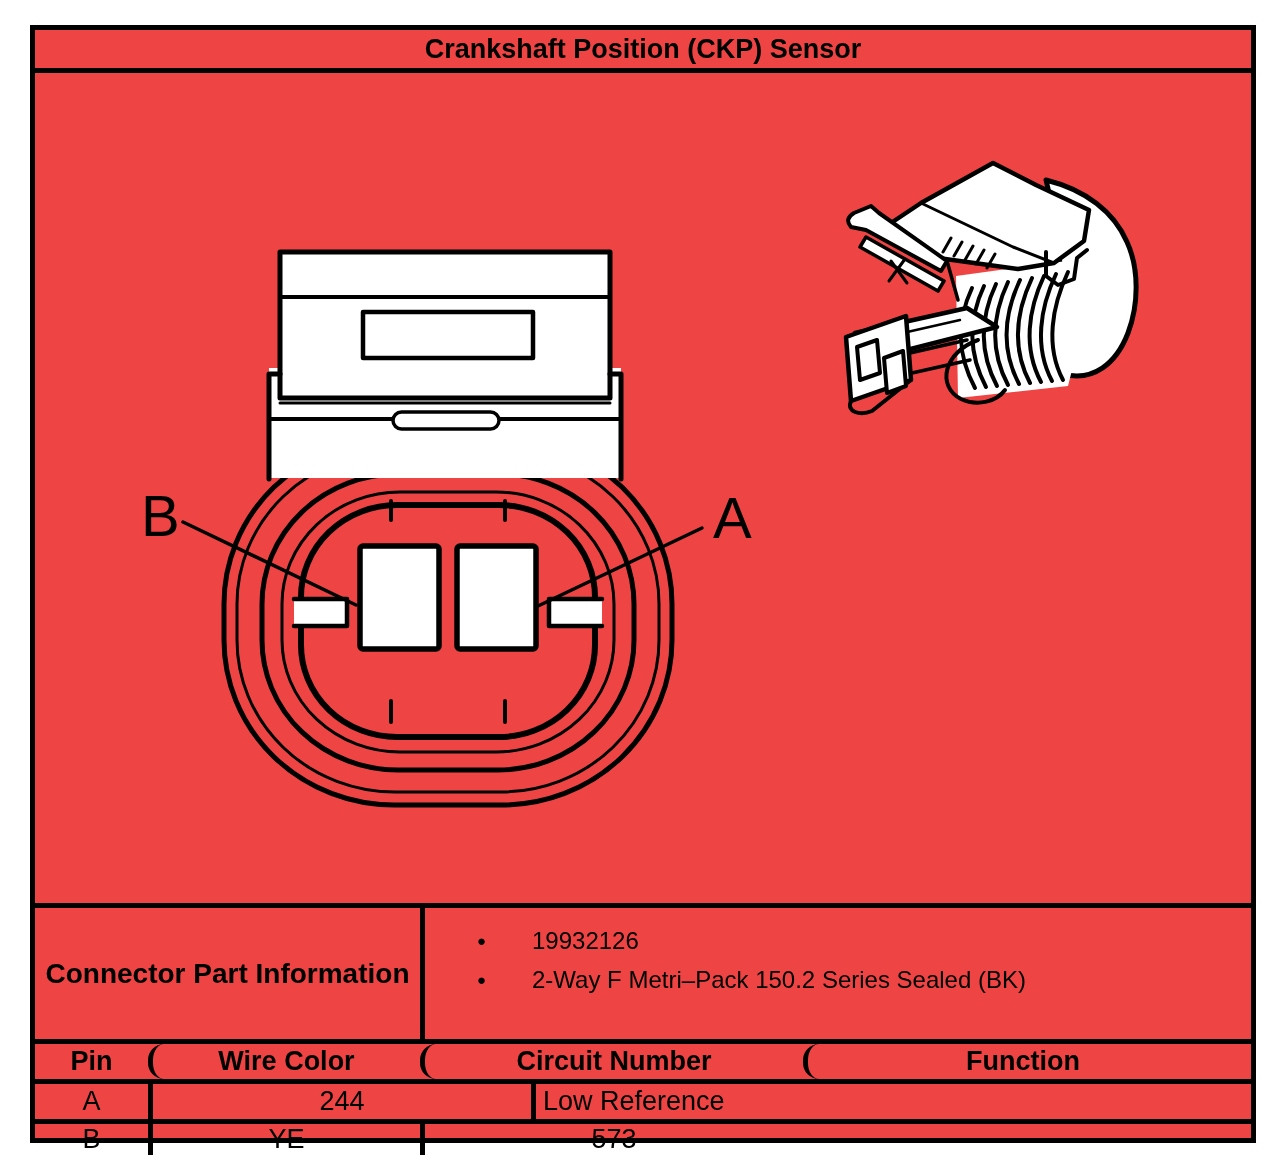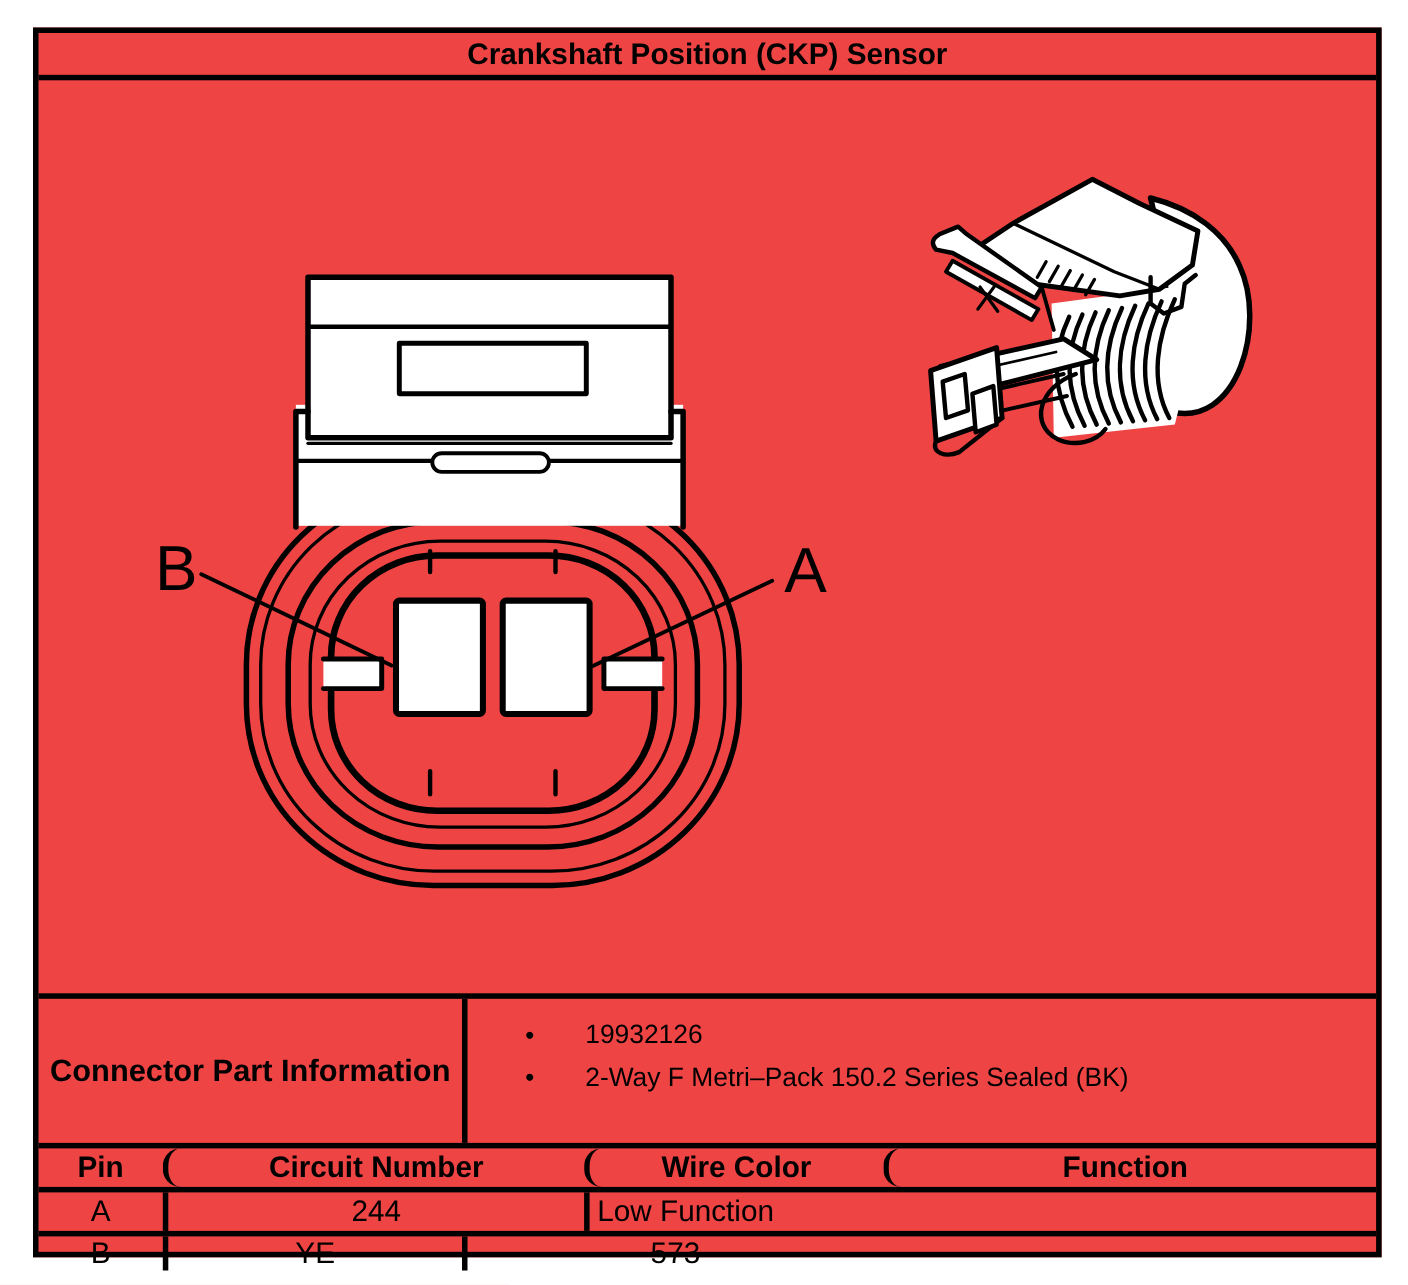--- a/index.html
+++ b/index.html
@@ -139,29 +139,29 @@
     <div class="cell w-info-val">
       <ul class="bullet-list">
         <li>19932126</li>
         <li>2-Way F Metri–Pack 150.2 Series Sealed (BK)</li>
       </ul>
     </div>
   </div>
 
   <div class="row r-head">
     <div class="cell w-pin hdr">Pin</div>
+    <div class="cell w-wire hdr">Wire Color</div>
     <div class="cell w-circ hdr">Circuit Number</div>
-    <div class="cell w-wire hdr">Wire Color</div>
     <div class="cell w-func hdr">Function</div>
   </div>
 
   <div class="row r-data">
     <div class="cell w-pin val">A</div>
     <div class="cell w-circ val">244</div>
-    <div class="cell w-func val left-align">Low Function</div>
+    <div class="cell w-func val left-align">Low Reference</div>
   </div>
 
   <div class="row r-data-last r-data">
     <div class="cell w-pin val">B</div>
     <div class="cell w-wire val">YE</div>
     <div class="cell w-circ val">573</div>
   </div>
 
 </div>
 

